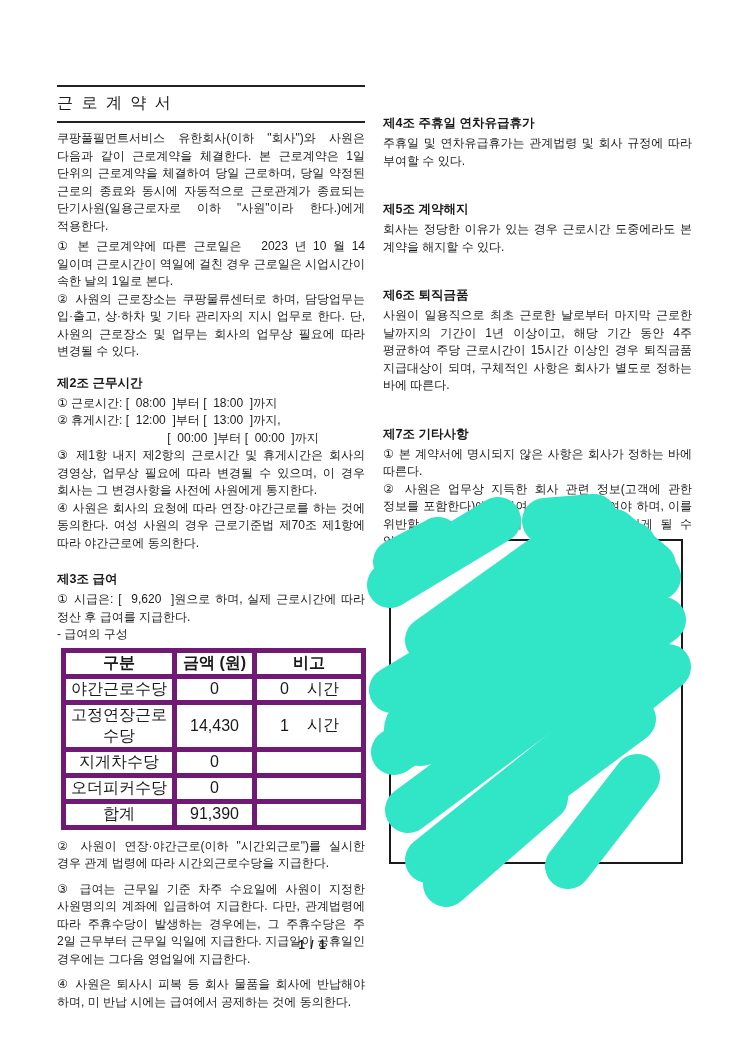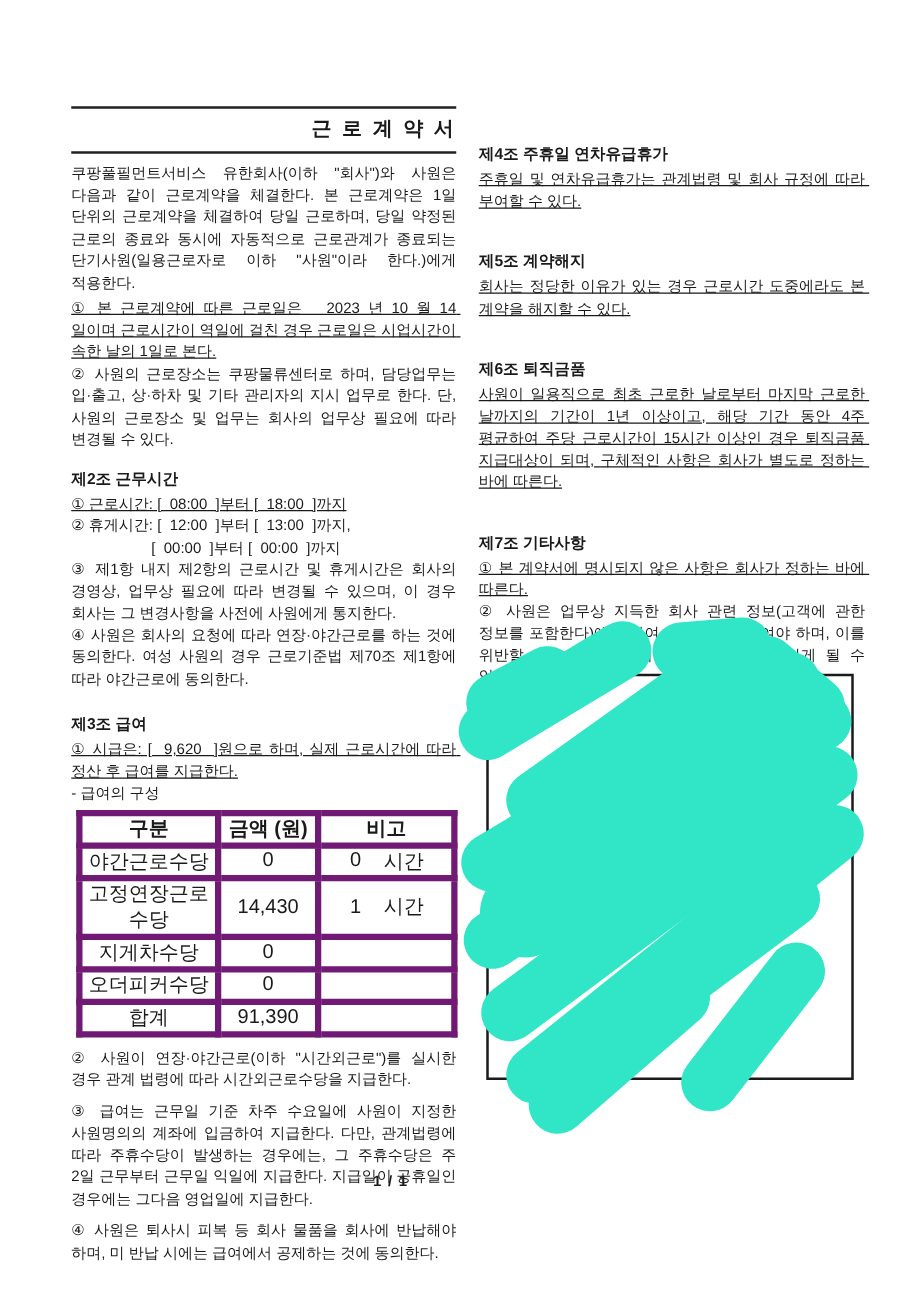--- a/index.html
+++ b/index.html
@@ -5,30 +5,30 @@
   html,body{margin:0;padding:0;}
   body{
     width:735px;height:1040px;position:relative;background:#ffffff;
     font-family:"Liberation Sans","DejaVu Sans",sans-serif;
     color:#1a1a1a;overflow:hidden;
   }
   .page{position:absolute;inset:0;}
   .col-left{position:absolute;left:57px;top:85px;width:308px;}
   .col-right{position:absolute;left:383px;top:115px;width:309px;}
   .title-block{border-top:2px solid #222;border-bottom:2px solid #222;padding:6px 0 7px 0;}
-  .doc-title{margin:0;text-align:right;font-size:16px;font-weight:bold;letter-spacing:2px;}
+  .doc-title{margin:0;text-align:left;font-size:16px;font-weight:normal;letter-spacing:2px;}
   .para{margin:0;font-size:12px;line-height:17.5px;text-align:justify;white-space:pre-wrap;word-break:keep-all;}
   .intro{margin-top:7px;}
   .art-title{margin:0;font-size:12.5px;font-weight:bold;line-height:17px;}
   .mt-a1{margin-top:20px;}
   .mt-a2{margin-top:14px;}
   .mt-a3{margin-top:19px;}
   .mt-r{margin-top:31px;}
-  .art-body{margin-top:3px;text-decoration:underline;}
-  .indent{padding-left:64px;text-align:left;}
+  .art-body{margin-top:3px;}
+  .indent{padding-left:64px;text-align:center;}
   .gap8{margin-top:8px;}
   table.salary{border-collapse:collapse;margin:4px 0 8px 4px;table-layout:fixed;width:300px;}
   table.salary th,table.salary td{border:5px solid #701a75;height:20px;padding:0;text-align:center;font-size:16px;}
   table.salary th{font-weight:bold;}
   col.c1{width:111px;} col.c2{width:80px;} col.c3{width:109px;}
   .note-cell{display:flex;justify-content:center;gap:18px;align-items:center;height:20px;}
   .note-cell .nv{min-width:10px;text-align:right;}
   .sign-box{position:absolute;left:389px;top:539px;width:290px;height:321px;border:2px solid #1a1a1a;z-index:0;}
   .frag{position:absolute;font-size:12px;z-index:1;white-space:nowrap;}
   .frag-1{left:643px;top:556px;}

